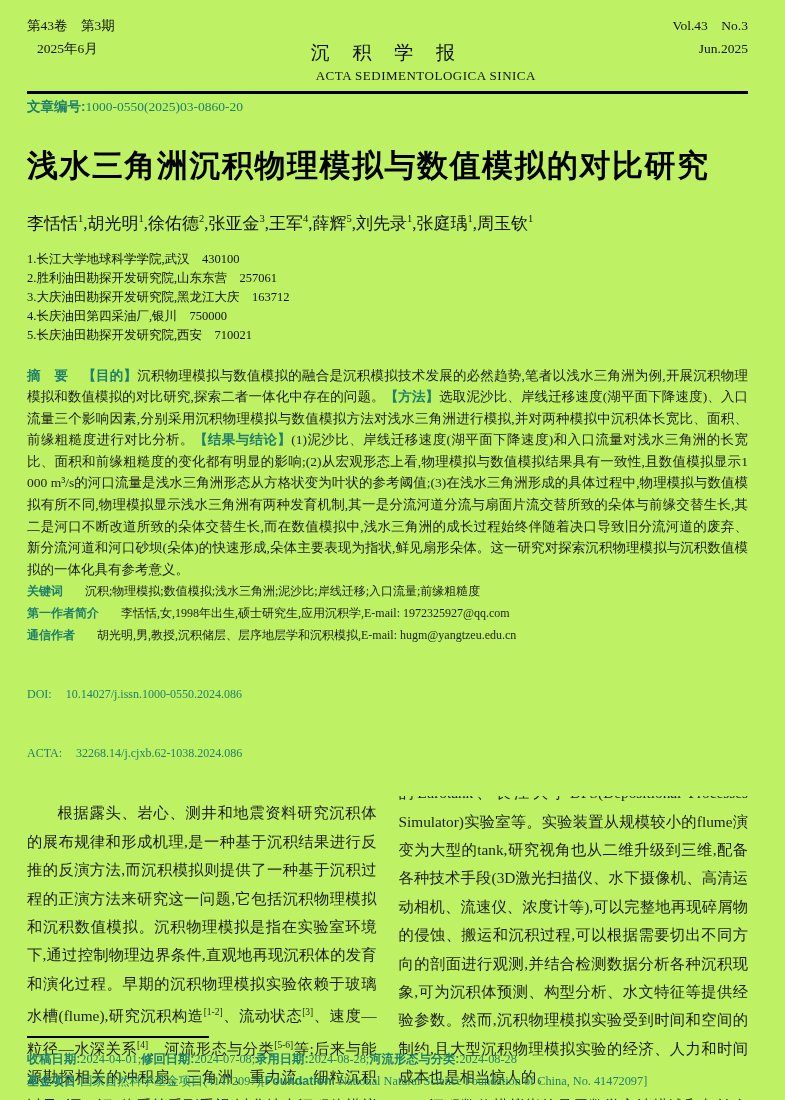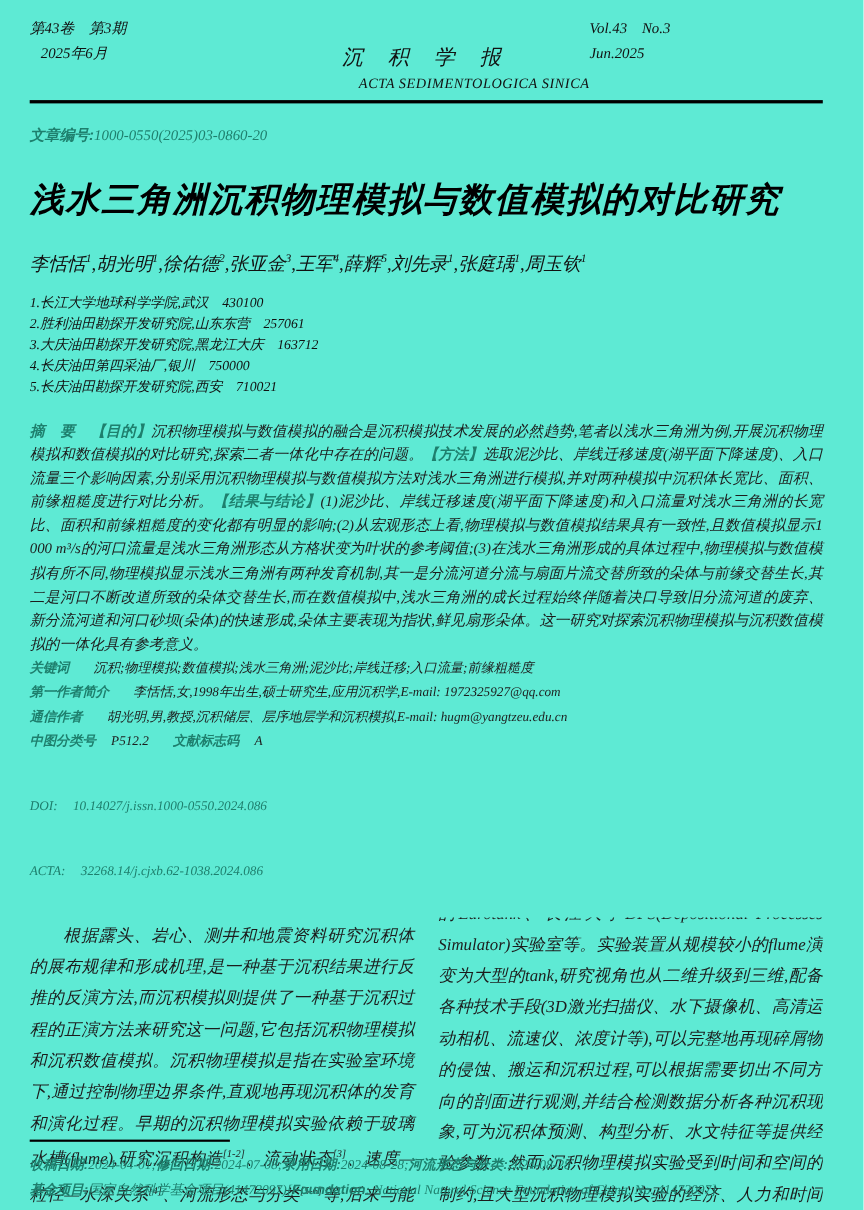--- a/index.html
+++ b/index.html
@@ -2,37 +2,36 @@
 <html><head>
 <meta charset="utf-8">
 <style>
   html,body{margin:0;padding:0;background:#ffffff;}
   .page{
     position:relative;
     width:785px;height:1100px;
     margin:0;
     box-sizing:border-box;
     padding:14px 37px 0 27px;
-    background:#5eead4;
+    background:#bef264;
     font-family:"Liberation Serif","DejaVu Serif",serif;
     color:#1c1c1c;
     overflow:hidden;
-    font-style:italic;
   }
   
   .jheader{display:grid;grid-template-columns:1fr 1.4fr 1fr;font-size:13.5px;line-height:23px;color:#111;}
   .h-left{text-align:left;}
   .h-left .sub{padding-left:10px;}
   .h-center{text-align:center;}
   .j-cn{letter-spacing:9px;font-size:19px;margin-top:27px;}
   .j-en{font-size:13px;letter-spacing:0.5px;text-align:right;}
-  .h-right{}
+  .h-right{text-align:right;}
   .header-rule{height:2.5px;background:#000;margin-top:4px;}
   
-  .article-id{margin-top:20px;font-size:13.5px;color:#1e7f6d;}
+  .article-id{margin-top:4px;font-size:13.5px;color:#1e7f6d;}
   .article-id .lbl{font-weight:bold;font-family:"Liberation Sans","DejaVu Sans",sans-serif;}
   
   .title{
     margin:30px 0 16px 0;
     font-family:"Liberation Sans","DejaVu Sans",sans-serif;
     font-size:31px;font-weight:bold;color:#000;
     letter-spacing:1.5px;line-height:40px;
   }
   .authors{margin-top:26px;font-size:17px;color:#111;}
   .authors sup{font-size:10.5px;}
@@ -112,23 +111,20 @@
   <div class="meta">
     <div>
       <span class="blbl">关键词</span><span class="gap2"></span><span>沉积;物理模拟;数值模拟;浅水三角洲;泥沙比;岸线迁移;入口流量;前缘粗糙度</span>
     </div>
     <div>
       <span class="blbl">第一作者简介</span><span class="gap2"></span><span>李恬恬,女,1998年出生,硕士研究生,应用沉积学,E-mail: 1972325927@qq.com</span>
     </div>
     <div>
       <span class="blbl">通信作者</span><span class="gap2"></span><span>胡光明,男,教授,沉积储层、层序地层学和沉积模拟,E-mail: hugm@yangtzeu.edu.cn</span>
     </div>
-    <div class="metaline">
-      <span class="blbl">中图分类号</span><span class="gap"></span><span>P512.2</span><span class="gap2"></span><span class="blbl">文献标志码</span><span class="gap"></span><span>A</span>
-    </div>
     <div class="metaline teal">
       <span>DOI:</span><span class="gap"></span><span>10.14027/j.issn.1000-0550.2024.086</span>
     </div>
     <div class="metaline teal">
       <span>ACTA:</span><span class="gap"></span><span>32268.14/j.cjxb.62-1038.2024.086</span>
     </div>
   </div>
 
   <div class="columns">
     <div class="col">

